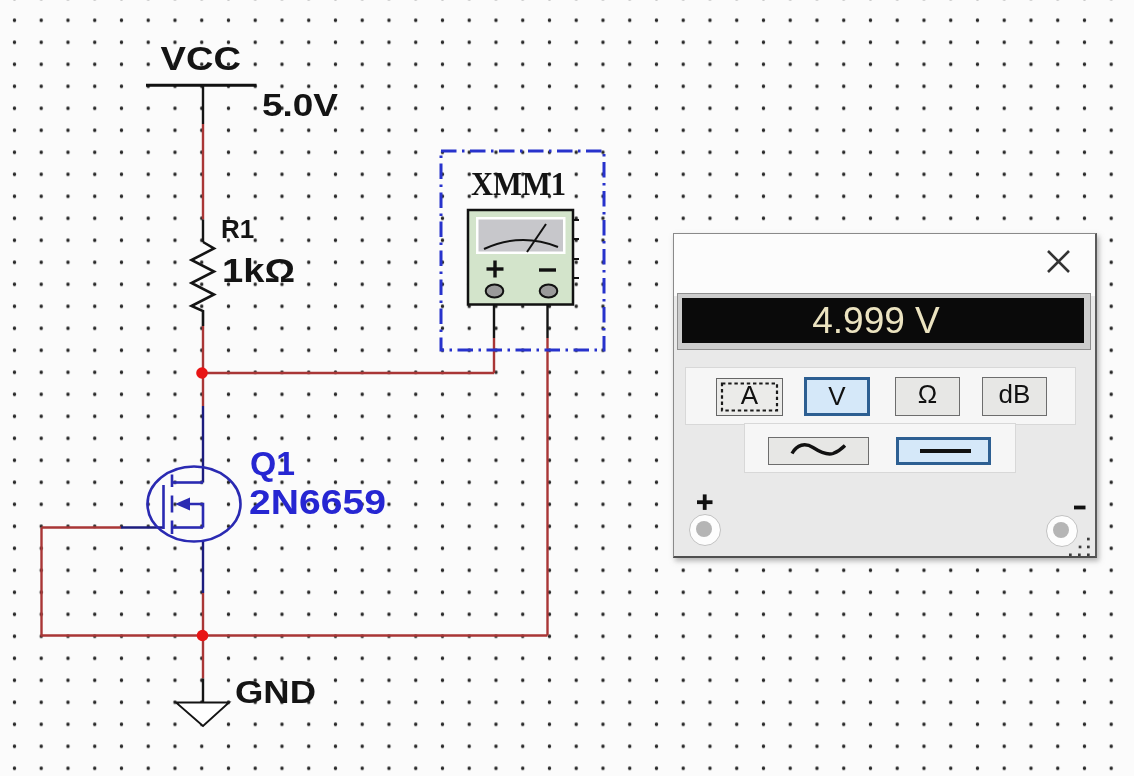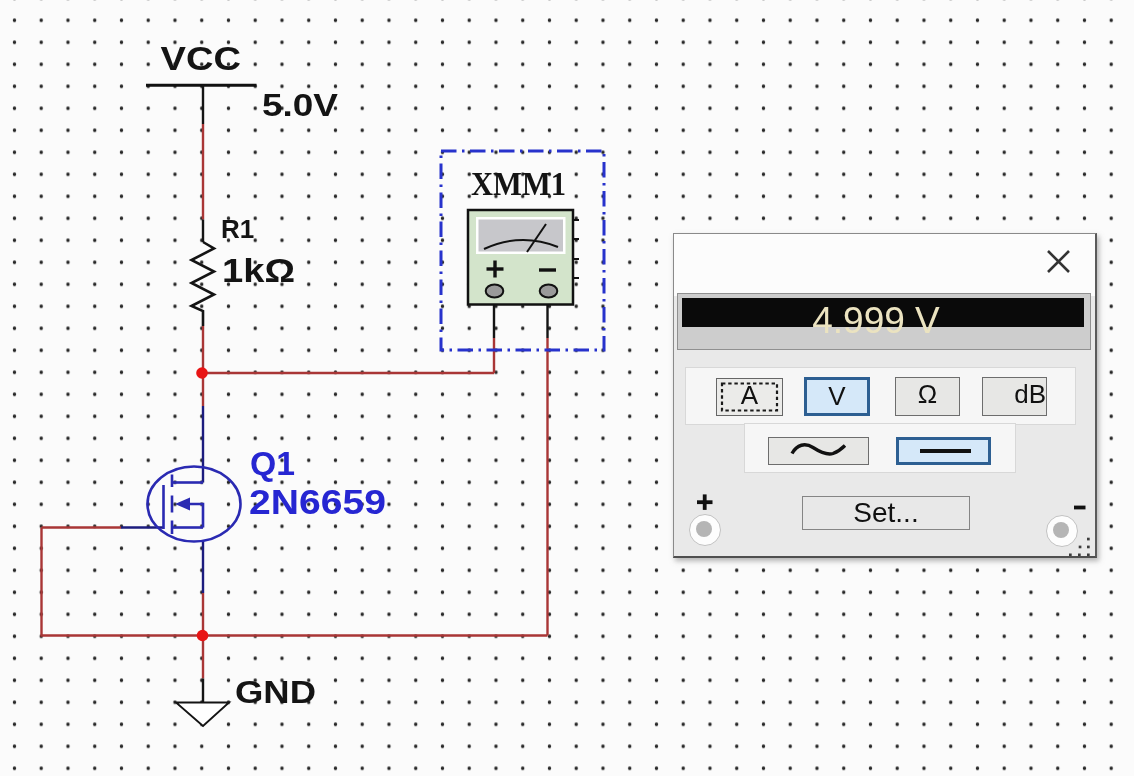--- a/index.html
+++ b/index.html
@@ -17,35 +17,35 @@
     left:673px;top:233px;width:421px;height:322px;
     background:#e9e9e9;border:1px solid #8a8a8a;
     border-right:2px solid #5a5a5a;border-bottom:2px solid #4f4f4f;
     box-shadow:2px 3px 5px rgba(110,110,110,.5);
   }
   #titlebar{left:0;top:0;width:421px;height:62px;background:#fcfcfc;}
   #title{left:18px;top:9px;font-size:30px;color:#1c1c2e;letter-spacing:0.8px;}
   #closex{left:370px;top:13px;width:30px;height:30px;}
   #bezel{left:3px;top:59px;width:412px;height:55px;background:#cdcdcd;
     border:1px solid #909090;}
-  #lcd{left:4px;top:4px;width:402px;height:29px;background:#0a0a0a;
+  #lcd{left:4px;top:4px;width:402px;height:45px;background:#0a0a0a;
     color:#ebe3c0;font-size:37px;text-align:center;line-height:46px;padding-right:14px;box-sizing:border-box;}
   .wbox{background:#f6f6f6;border:1px solid #d8d8d8;}
   #wbox1{left:11px;top:133px;width:389px;height:56px;}
   #wbox2{left:70px;top:189px;width:270px;height:48px;}
   .btn{box-sizing:border-box;text-align:center;color:#111;}
   .gbtn{background:#e7e7e5;border:1.5px solid #6d6d6d;}
   .bbtn{background:#d5e8f9;border:3px solid #2d5f92;}
   #btnA{left:42px;top:144px;width:67px;height:38px;background:#ebebe9;border:1px solid #666;}
   #btnAd{left:0;top:0;position:absolute;}
   #btnA span{position:relative;z-index:2;}
   .blabel{font-size:26px;line-height:33px;}
   #btnV{left:130px;top:143px;width:66px;height:39px;}
   #btnO{left:221px;top:143px;width:65px;height:39px;}
-  #btnDB{left:308px;top:143px;width:65px;height:39px;text-align:right;}
+  #btnDB{left:308px;top:143px;width:65px;height:39px;}
   #btnSine{left:94px;top:203px;width:101px;height:28px;}
   #btnLine{left:222px;top:203px;width:95px;height:28px;}
   #btnSet{left:128px;top:262px;width:166px;height:32px;background:#e8e8e8;border:1px solid #858585;
     font-size:28px;line-height:31px;text-align:center;color:#111;}
   .term{width:30px;height:30px;border-radius:50%;background:#fdfdfd;border:1px solid #c2c2c2;}
   .term .in{position:absolute;left:6px;top:6px;width:16px;height:16px;border-radius:50%;background:#b5b5b5;}
   #term1{left:15px;top:280px;}
   #term2{left:372px;top:281px;}
     </style>
 </head>
@@ -152,21 +152,20 @@
   <div id="btnSine" class="abs btn gbtn">
     <svg width="97" height="24" viewBox="0 0 97 24">
       <path d="M22,15.5 C27,6.5 35,4.5 43,9.5 C50,14 57,17.5 63,15.5 C67,14 71,11.5 75,7.5" fill="none" stroke="#111" stroke-width="3.4"></path>
     </svg>
   </div>
   <div id="btnLine" class="abs btn bbtn">
     <svg width="89" height="22" viewBox="0 0 89 22">
       <line x1="21" y1="11" x2="72" y2="11" stroke="#111" stroke-width="4"></line>
     </svg>
   </div>
-  <div id="btnSet" class="abs">Set...</div>
   <div id="term1" class="abs term">
       <div class="in"></div>
     </div>
   <div id="term2" class="abs term">
       <div class="in"></div>
     </div>
   <svg class="abs" style="left:0;top:0" width="421" height="322" viewBox="0 0 421 322">
     <g fill="#111">
       <rect x="23" y="266.3" width="15.5" height="3.8"></rect>
       <rect x="28.8" y="260.4" width="3.8" height="15.5"></rect>

